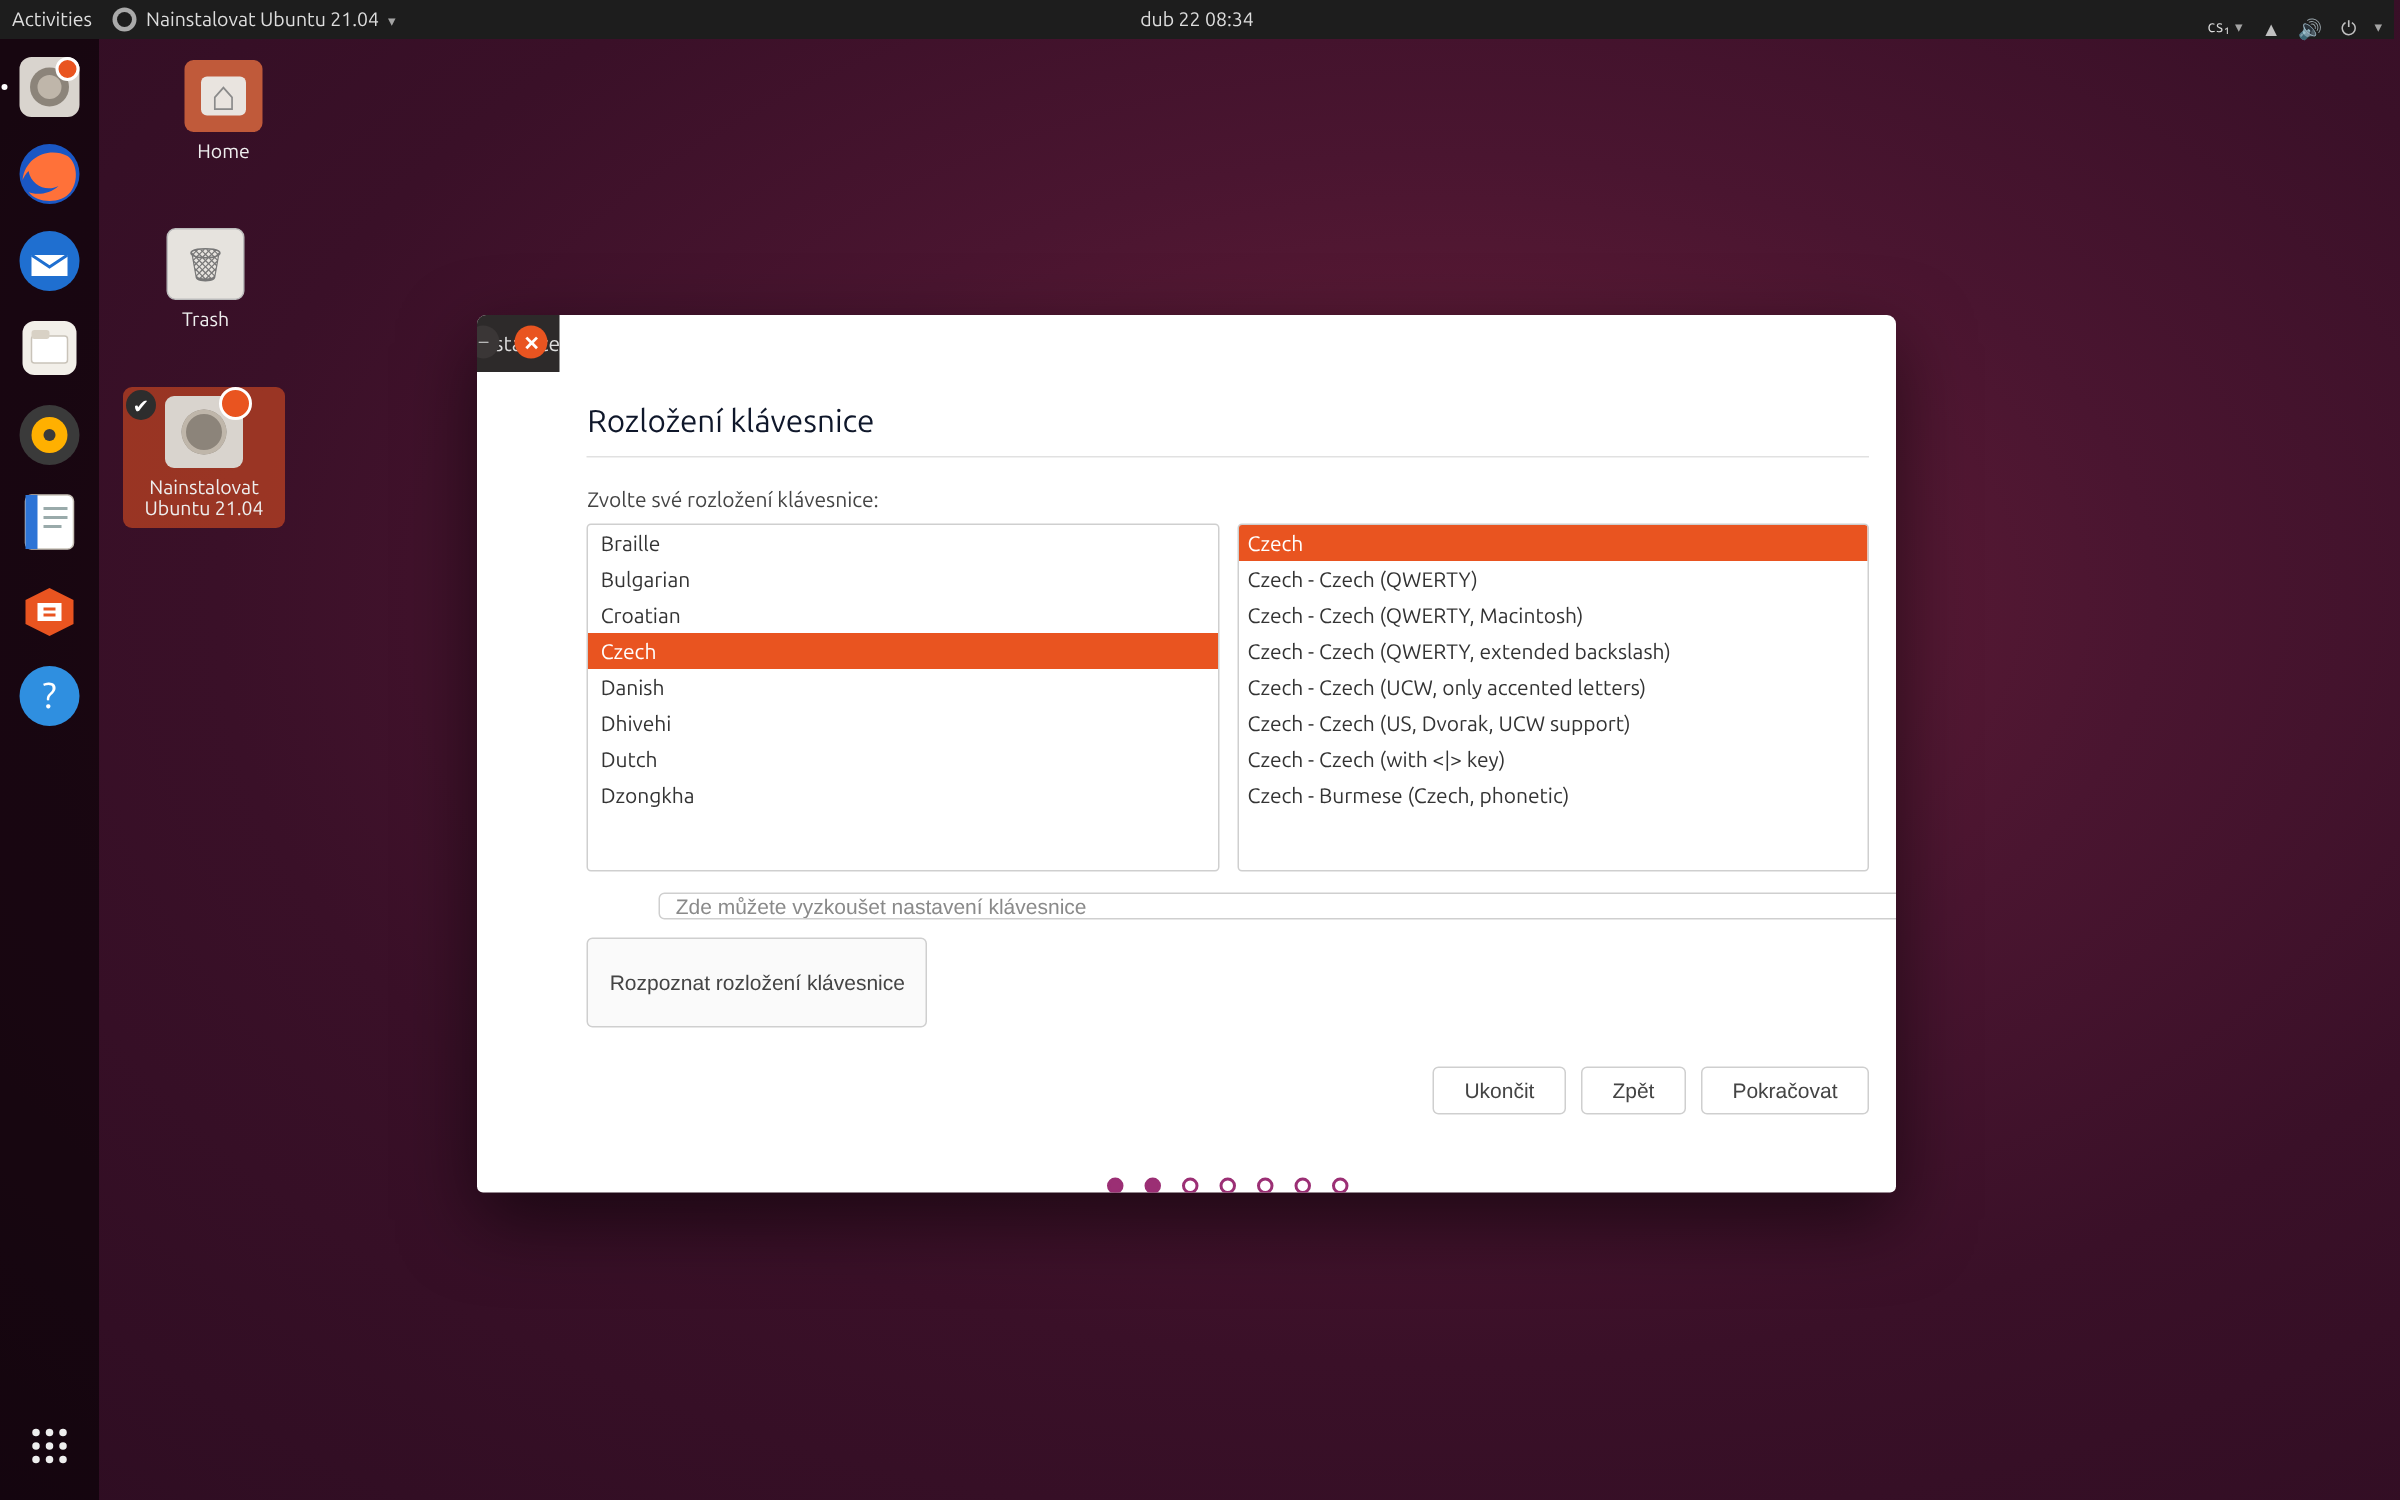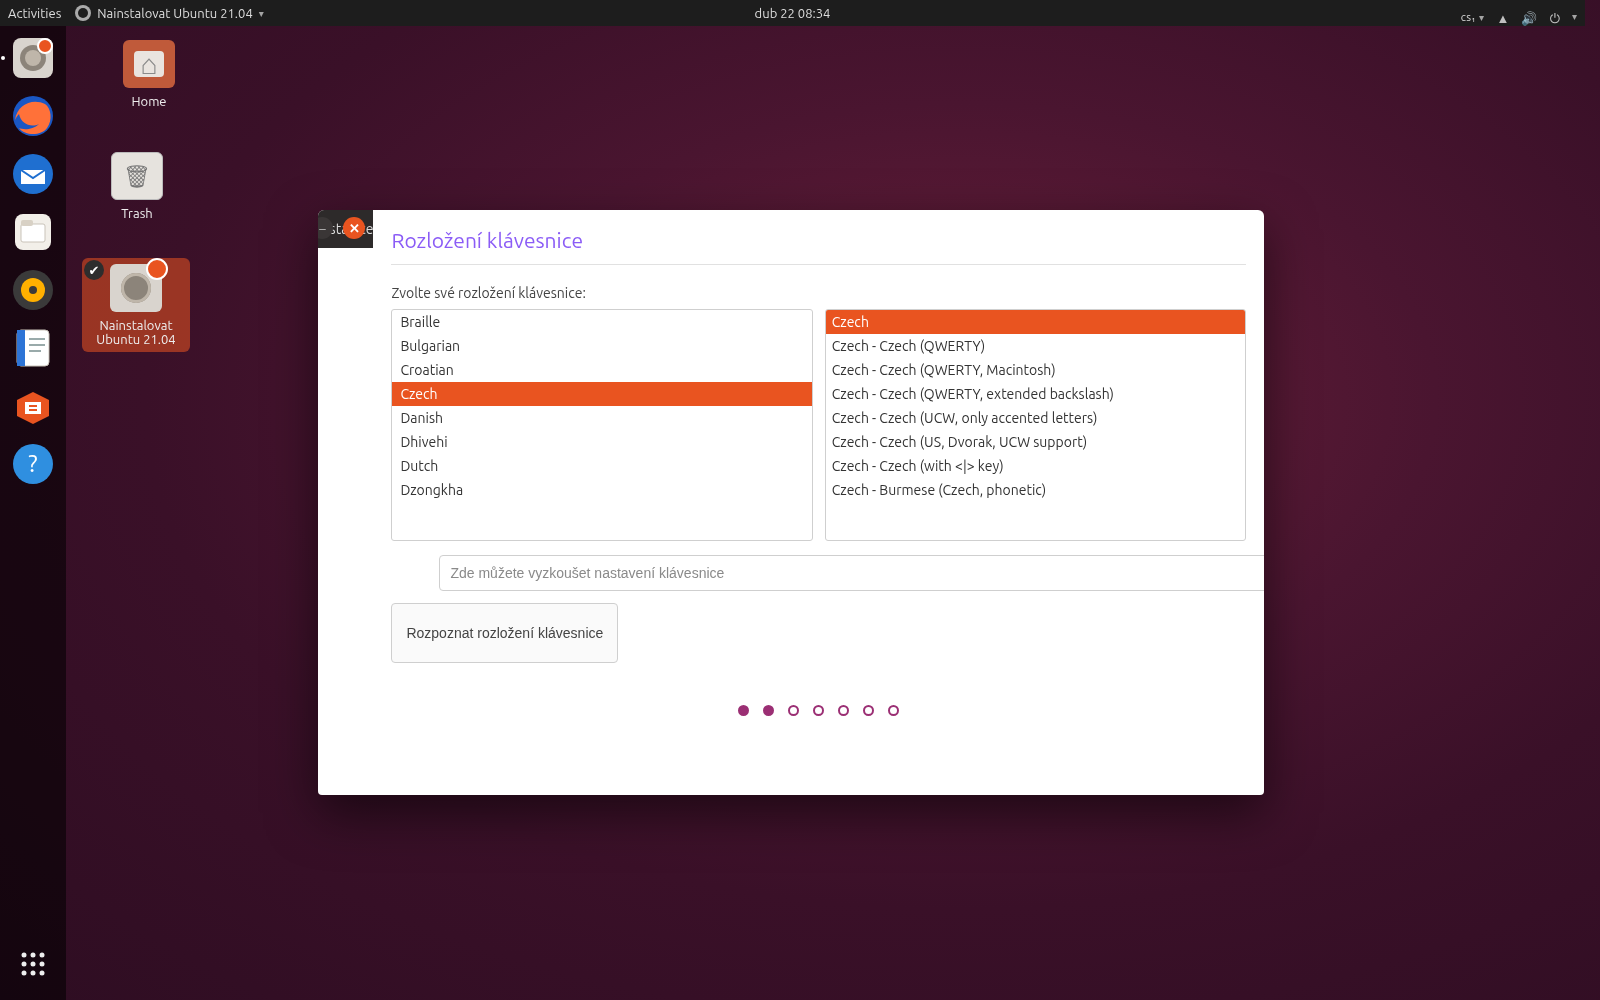--- a/index.html
+++ b/index.html
@@ -5,21 +5,21 @@
   * { box-sizing: border-box; margin: 0; padding: 0; }
   html, body { width: 1600px; height: 1000px; overflow: hidden; font-family: Ubuntu, "Segoe UI", sans-serif; }
   body {
     background: radial-gradient(ellipse at 60% 40%, #6a1f3a 0%, #4a1530 35%, #3a1028 60%, #2e0d22 100%);
     position: relative;
     color: #fff;
   }
 
   
   .topbar {
-    position: absolute; top: 0; left: 0; right: 15px; height: 26px;
+    position: absolute; top: 0; left: 0; right: 4px; height: 26px;
     background: #1d1d1d; display: flex; align-items: center;
     font-size: 13px; color: #ddd; padding: 0 8px;
   }
   .topbar .left { display: flex; align-items: center; gap: 14px; }
   .topbar .center { position: absolute; left: 50%; transform: translateX(-50%); }
   .topbar .right { margin-left: auto; display: flex; align-items: flex-start; gap: 12px; margin-top: 12px; }
   .topbar .appname { display: flex; align-items: center; gap: 6px; }
   .topbar .appicon { width: 16px; height: 16px; border-radius: 50%; background: #aaa; display: inline-block; position: relative; }
   .topbar .appicon::after { content:""; position:absolute; inset:3px; border-radius:50%; background:#1d1d1d; }
   .topbar .chev { font-size: 10px; opacity: .7; }
@@ -63,21 +63,21 @@
     height: 38px; background: #2d2a2a; color: #ddd;
     display: flex; align-items: center; justify-content: center;
     position: relative; font-size: 14px;
   }
   .titlebar .winctl { position: absolute; right: 8px; top: 7px; display: flex; gap: 10px; }
   .winbtn { width: 22px; height: 22px; border-radius: 50%; display:flex; align-items:center; justify-content:center; font-size:13px; }
   .winbtn.min { background:#3a3636; color:#bbb; }
   .winbtn.close { background:#e95420; color:#fff; font-weight:bold; }
 
   .win-body { flex:1; padding: 14px 18px 16px; display:flex; flex-direction:column; }
-  .heading { font-size: 21px; color:#8b5cf6; font-weight:400; padding: 4px 0 12px; }
+  .heading { font-size: 21px; color:#0f172a; font-weight:400; padding: 4px 0 12px; margin-top: 40px; }
   .hr { border:0; border-top:1px solid #e1e1e1; margin-bottom: 20px; }
   .subtitle { font-size: 14px; color:#444; margin-bottom: 8px; }
 
   .lists { display:flex; gap: 12px; }
   .listbox {
     flex:1; height: 232px; border:1px solid #cfcfcf; border-radius:3px;
     background:#fff; overflow:hidden; position:relative; font-size:14px;
   }
   .listbox .scroll { position:absolute; inset:0; overflow-y:auto; }
   .listbox .row { padding: 2px 8px; line-height: 20px; cursor:default; color:#333; }
@@ -259,20 +259,25 @@
             <div class="row">Czech - Czech (with &lt;|&gt; key)</div>
             <div class="row">Czech - Burmese (Czech, phonetic)</div>
           </div>
       </div>
     </div>
 
     <input class="test-input" type="text" placeholder="Zde můžete vyzkoušet nastavení klávesnice" style="">
 
     <button class="detect-btn">Rozpoznat rozložení klávesnice</button>
 
+    <div class="nav-row">
+      <button class="nav-btn">Ukončit</button>
+      <button class="nav-btn">Zpět</button>
+      <button class="nav-btn">Pokračovat</button>
+    </div>
 
     <div class="dots" id="dots">
         <span class="dot fill"></span>
         <span class="dot fill"></span>
         <span class="dot"></span>
         <span class="dot"></span>
         <span class="dot"></span>
         <span class="dot"></span>
         <span class="dot"></span>
       </div>

